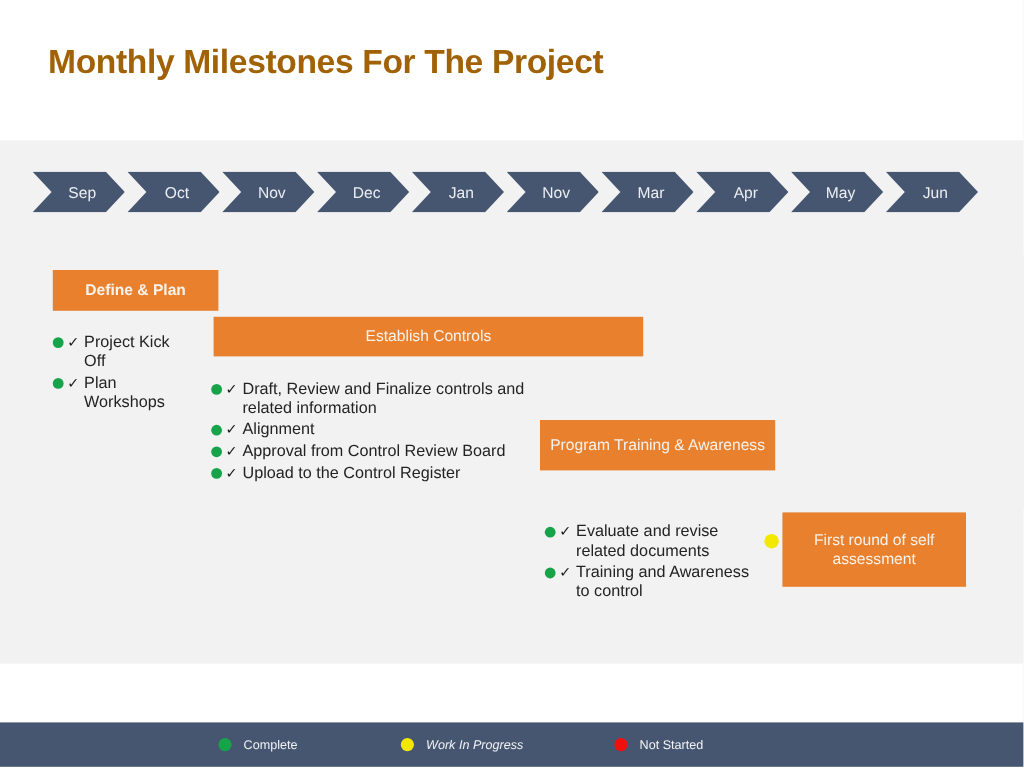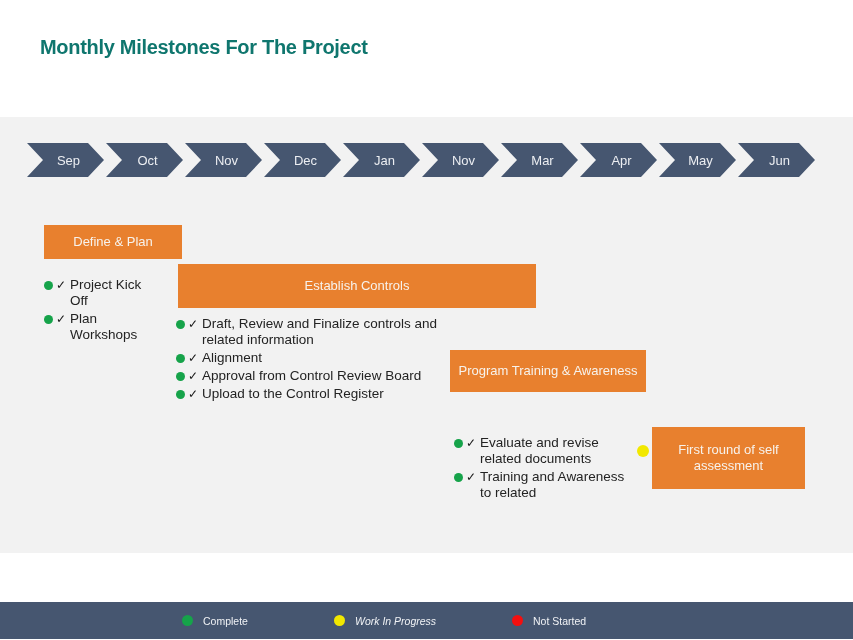--- a/index.html
+++ b/index.html
@@ -13,23 +13,23 @@
     font-family: "Liberation Sans", sans-serif;
     overflow: hidden;
     position: relative;
   }
 
   
   #slide-title {
     position: absolute;
     left: 40px;
     top: 36px;
-    font-size: 20px;
+    font-size: 28px;
     font-weight: bold;
-    color: #0f766e;
+    color: #a16207;
     letter-spacing: -0.3px;
     white-space: nowrap;
   }
 
   
   #content-panel {
     position: absolute;
     left: 0;
     top: 117px;
     width: 853px;
@@ -72,22 +72,22 @@
     display: flex;
     align-items: center;
     justify-content: center;
     text-align: center;
     font-size: 13px;
     line-height: 1.25;
     padding: 4px 8px;
     box-sizing: border-box;
   }
 
-  #box-define   { left: 44px;  top: 225px; width: 138px; height: 34px; }
-  #box-controls { left: 178px; top: 264px; width: 358px; height: 44px; }
+  #box-define   { left: 44px;  top: 225px; width: 138px; height: 34px; font-weight: bold; }
+  #box-controls { left: 178px; top: 264px; width: 358px; height: 33px; }
   #box-program  { left: 450px; top: 350px; width: 196px; height: 42px; }
   #box-selfassess { left: 652px; top: 427px; width: 153px; height: 62px; align-items: center; }
 
   
   .task-list {
     position: absolute;
     font-size: 13.5px;
     color: #232323;
     line-height: 1.18;
   }
@@ -256,21 +256,21 @@
 
 <div class="task-list" id="list-program">
   <div class="task-item">
     <span class="task-dot dot-green"></span>
     <span class="task-check">✓</span>
     <span class="task-text">Evaluate and revise related documents</span>
   </div>
   <div class="task-item">
     <span class="task-dot dot-green"></span>
     <span class="task-check">✓</span>
-    <span class="task-text">Training and Awareness to related</span>
+    <span class="task-text">Training and Awareness to control</span>
   </div>
 </div>
 
 <div id="legend-bar">
   <div class="legend-item" id="legend-complete">
     <span class="legend-dot dot-green"></span>
     <span>Complete</span>
   </div>
   <div class="legend-item" id="legend-wip">
     <span class="legend-dot dot-yellow"></span>

